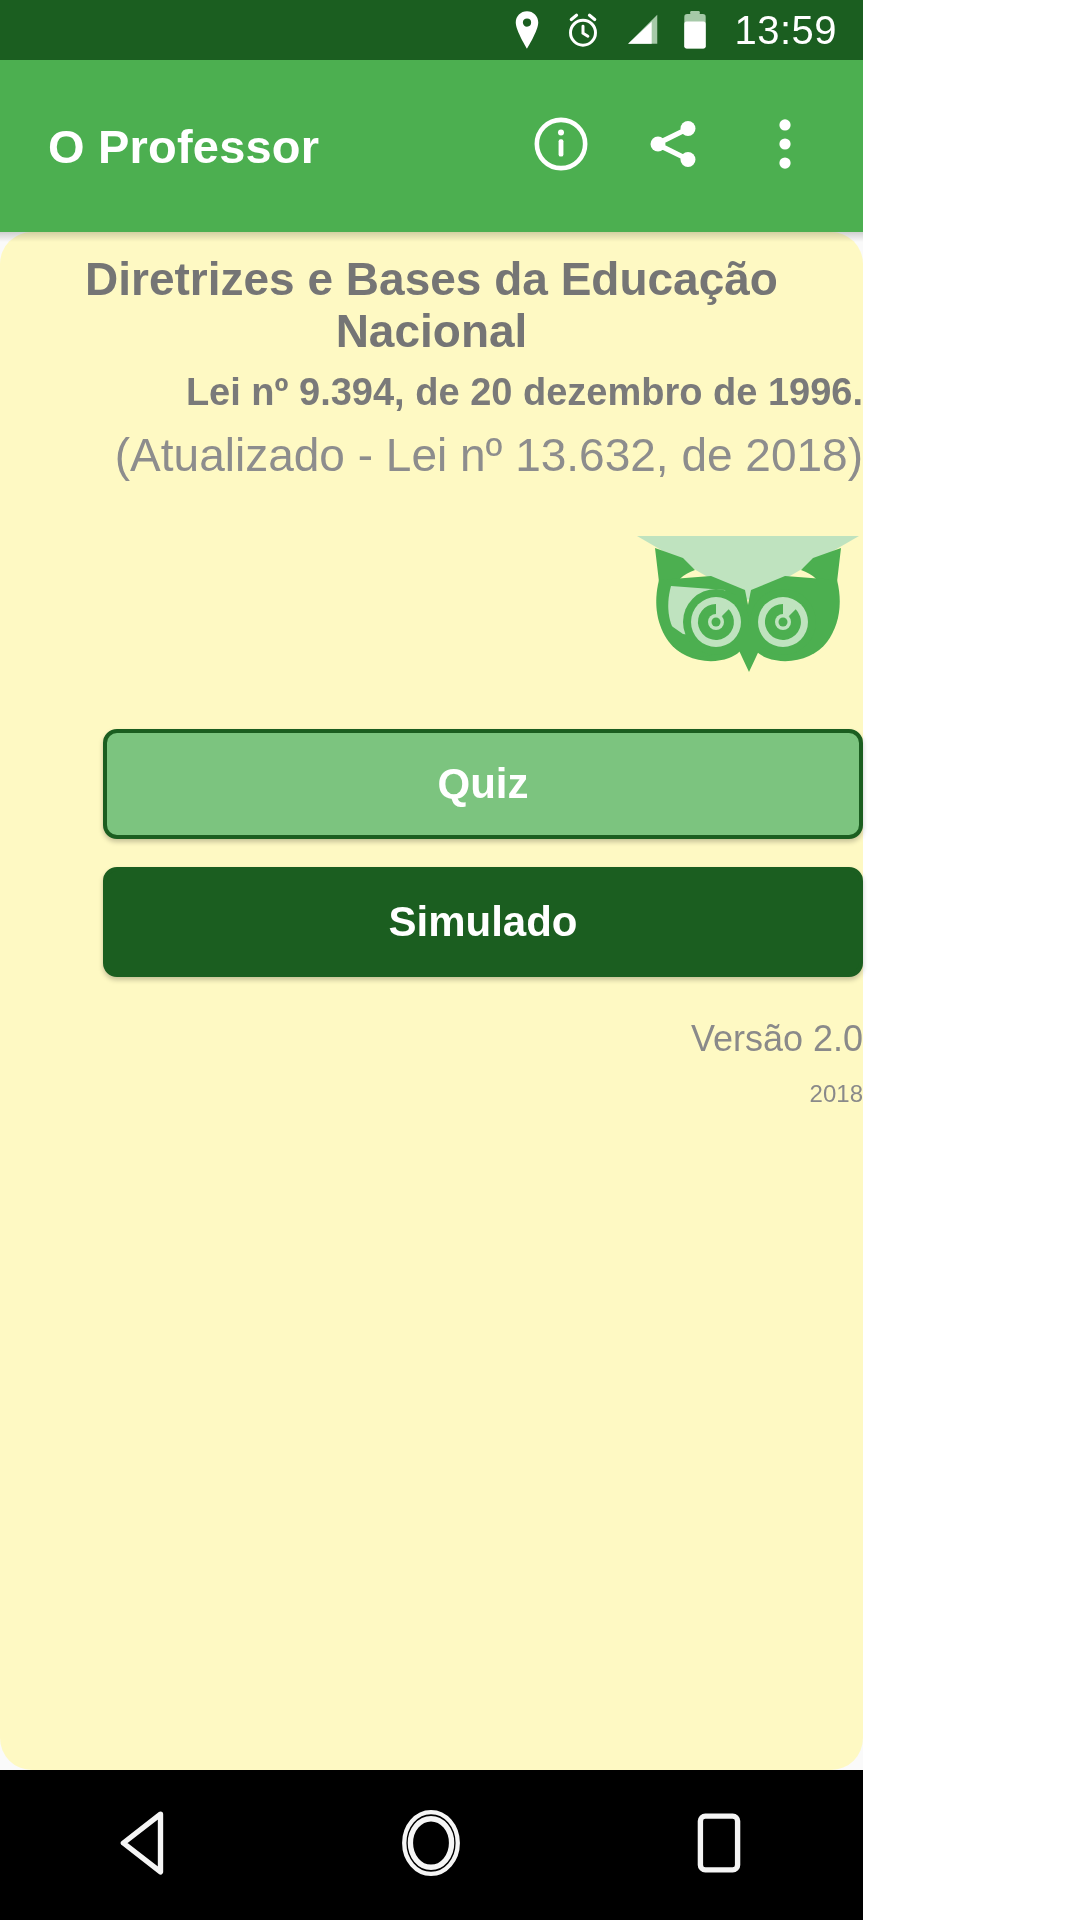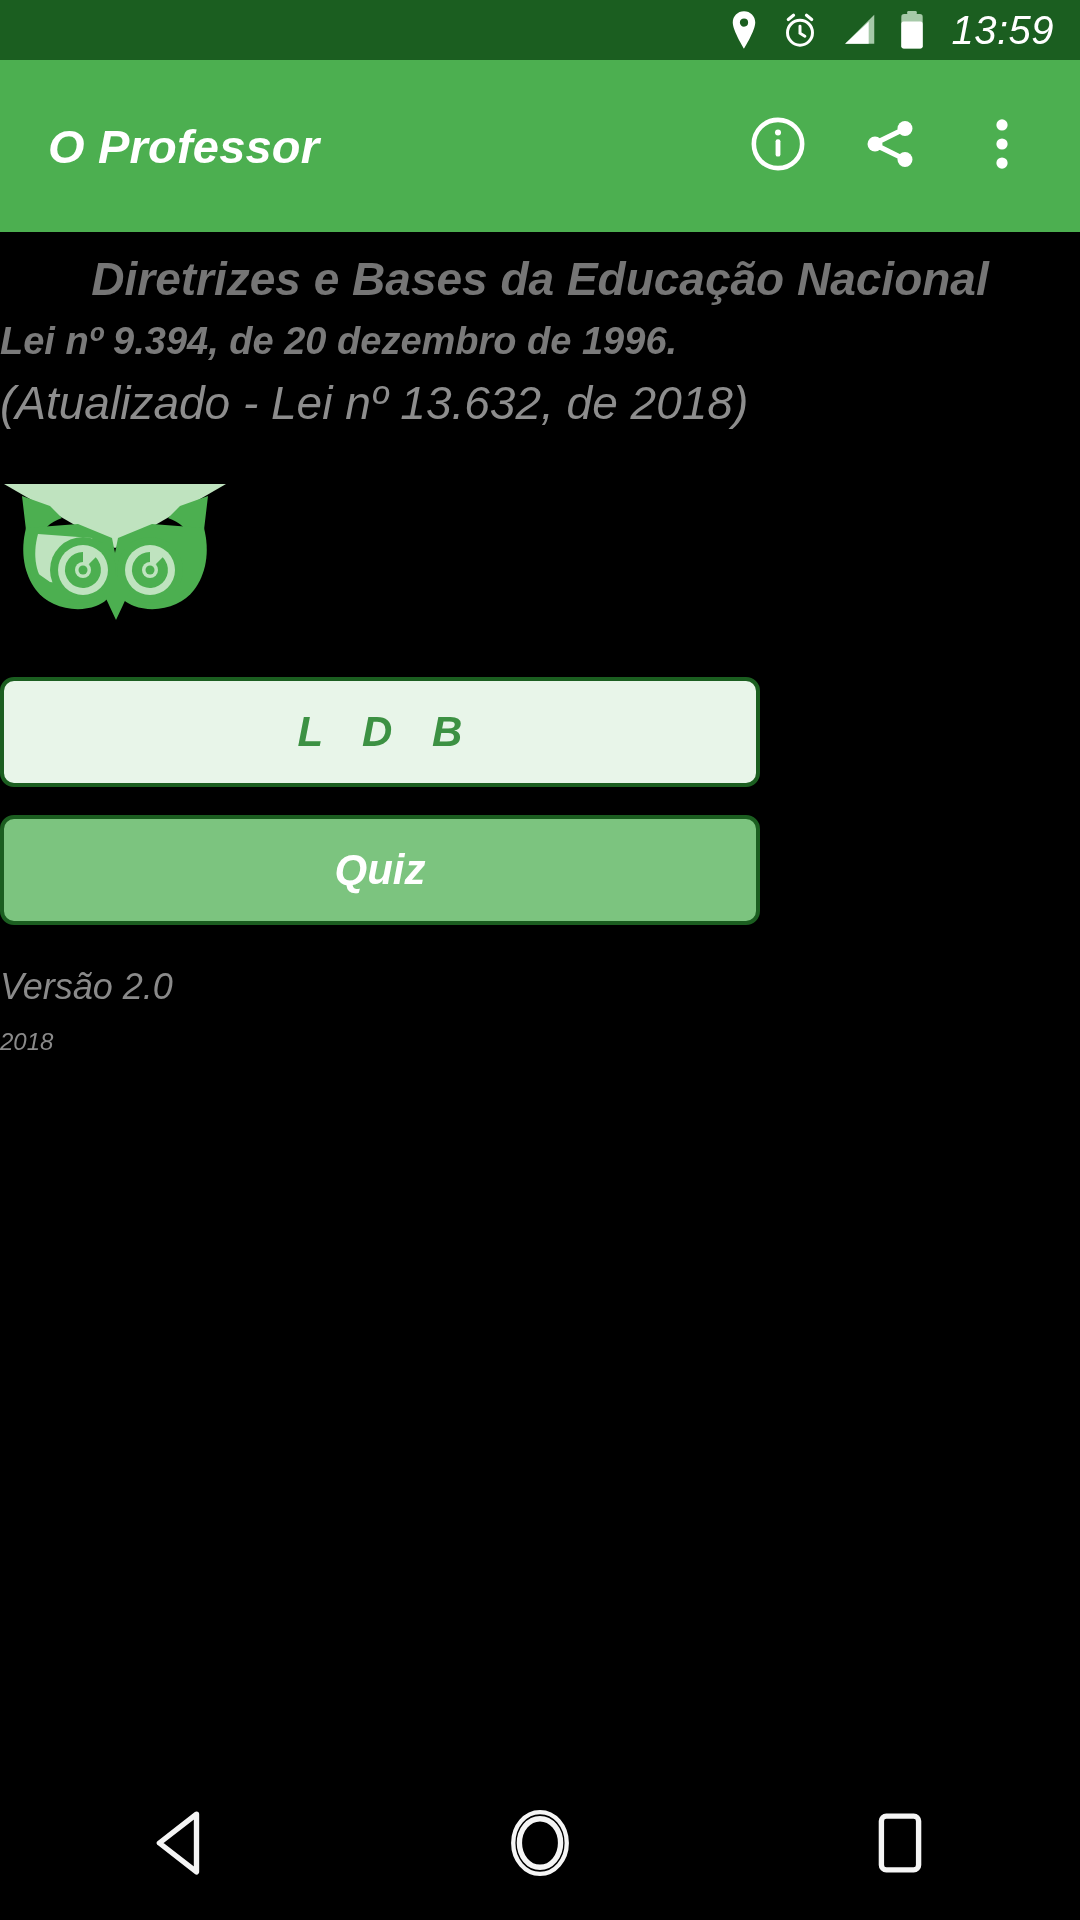--- a/index.html
+++ b/index.html
@@ -7,26 +7,25 @@
   html, body {
     width: 1080px;
     height: 1920px;
     background: #ffffff;
     font-family: "Liberation Sans", sans-serif;
     overflow: hidden;
   }
 
   #screen {
     position: relative;
-    width: 1080px;
+    width: 863px;
     height: 1920px;
     background: #fafafa;
     display: flex;
     flex-direction: column;
-    font-style: italic;
   }
 
   
   #status-bar {
     height: 60px;
     background: #1b5e20;
     display: flex;
     align-items: center;
     justify-content: flex-end;
     padding-right: 26px;
@@ -73,26 +72,27 @@
     display: flex;
     align-items: center;
     justify-content: center;
     flex: 0 0 auto;
     margin-left: 16px;
   }
 
   
   #content {
     flex: 1 1 auto;
-    background: #000000;
+    background: #fef9c3;
     display: flex;
     flex-direction: column;
-    align-items: flex-start;
+    align-items: flex-end;
     padding-top: 22px;
     position: relative;
+    border-radius: 32px;
   }
   #content::before {
     content: "";
     position: absolute;
     top: 0; left: 0; right: 0;
     height: 10px;
     background: linear-gradient(to bottom, rgba(0,0,0,0.17), rgba(0,0,0,0));
     pointer-events: none;
   }
 
@@ -305,22 +305,22 @@
       <circle cx="150" cy="92" r="33" fill="#4caf50"></circle>
       <circle cx="150" cy="92" r="25" fill="#bfe3bf"></circle>
       <path d="M150 74 a18 18 0 1 0 12.7 5.3 l-12.7 12.7 Z" fill="#4caf50"></path>
       <circle cx="150" cy="92" r="8" fill="#bfe3bf"></circle>
       <circle cx="150" cy="92" r="4.5" fill="#4caf50"></circle>
 
       <path d="M116 96 L130 112 L116 142 L102 112 Z" fill="#4caf50"></path>
     </svg>
 
     <div id="button-stack">
-      <div class="menu-button btn-ldb">L D B</div>
       <div class="menu-button btn-quiz">Quiz</div>
+      <div class="menu-button btn-simul">Simulado</div>
     </div>
 
     <div id="version-line">Versão 2.0</div>
     <div id="year-line">2018</div>
   </div>
 
   <div id="nav-bar">
 
     <div class="nav-button">
       <span>

